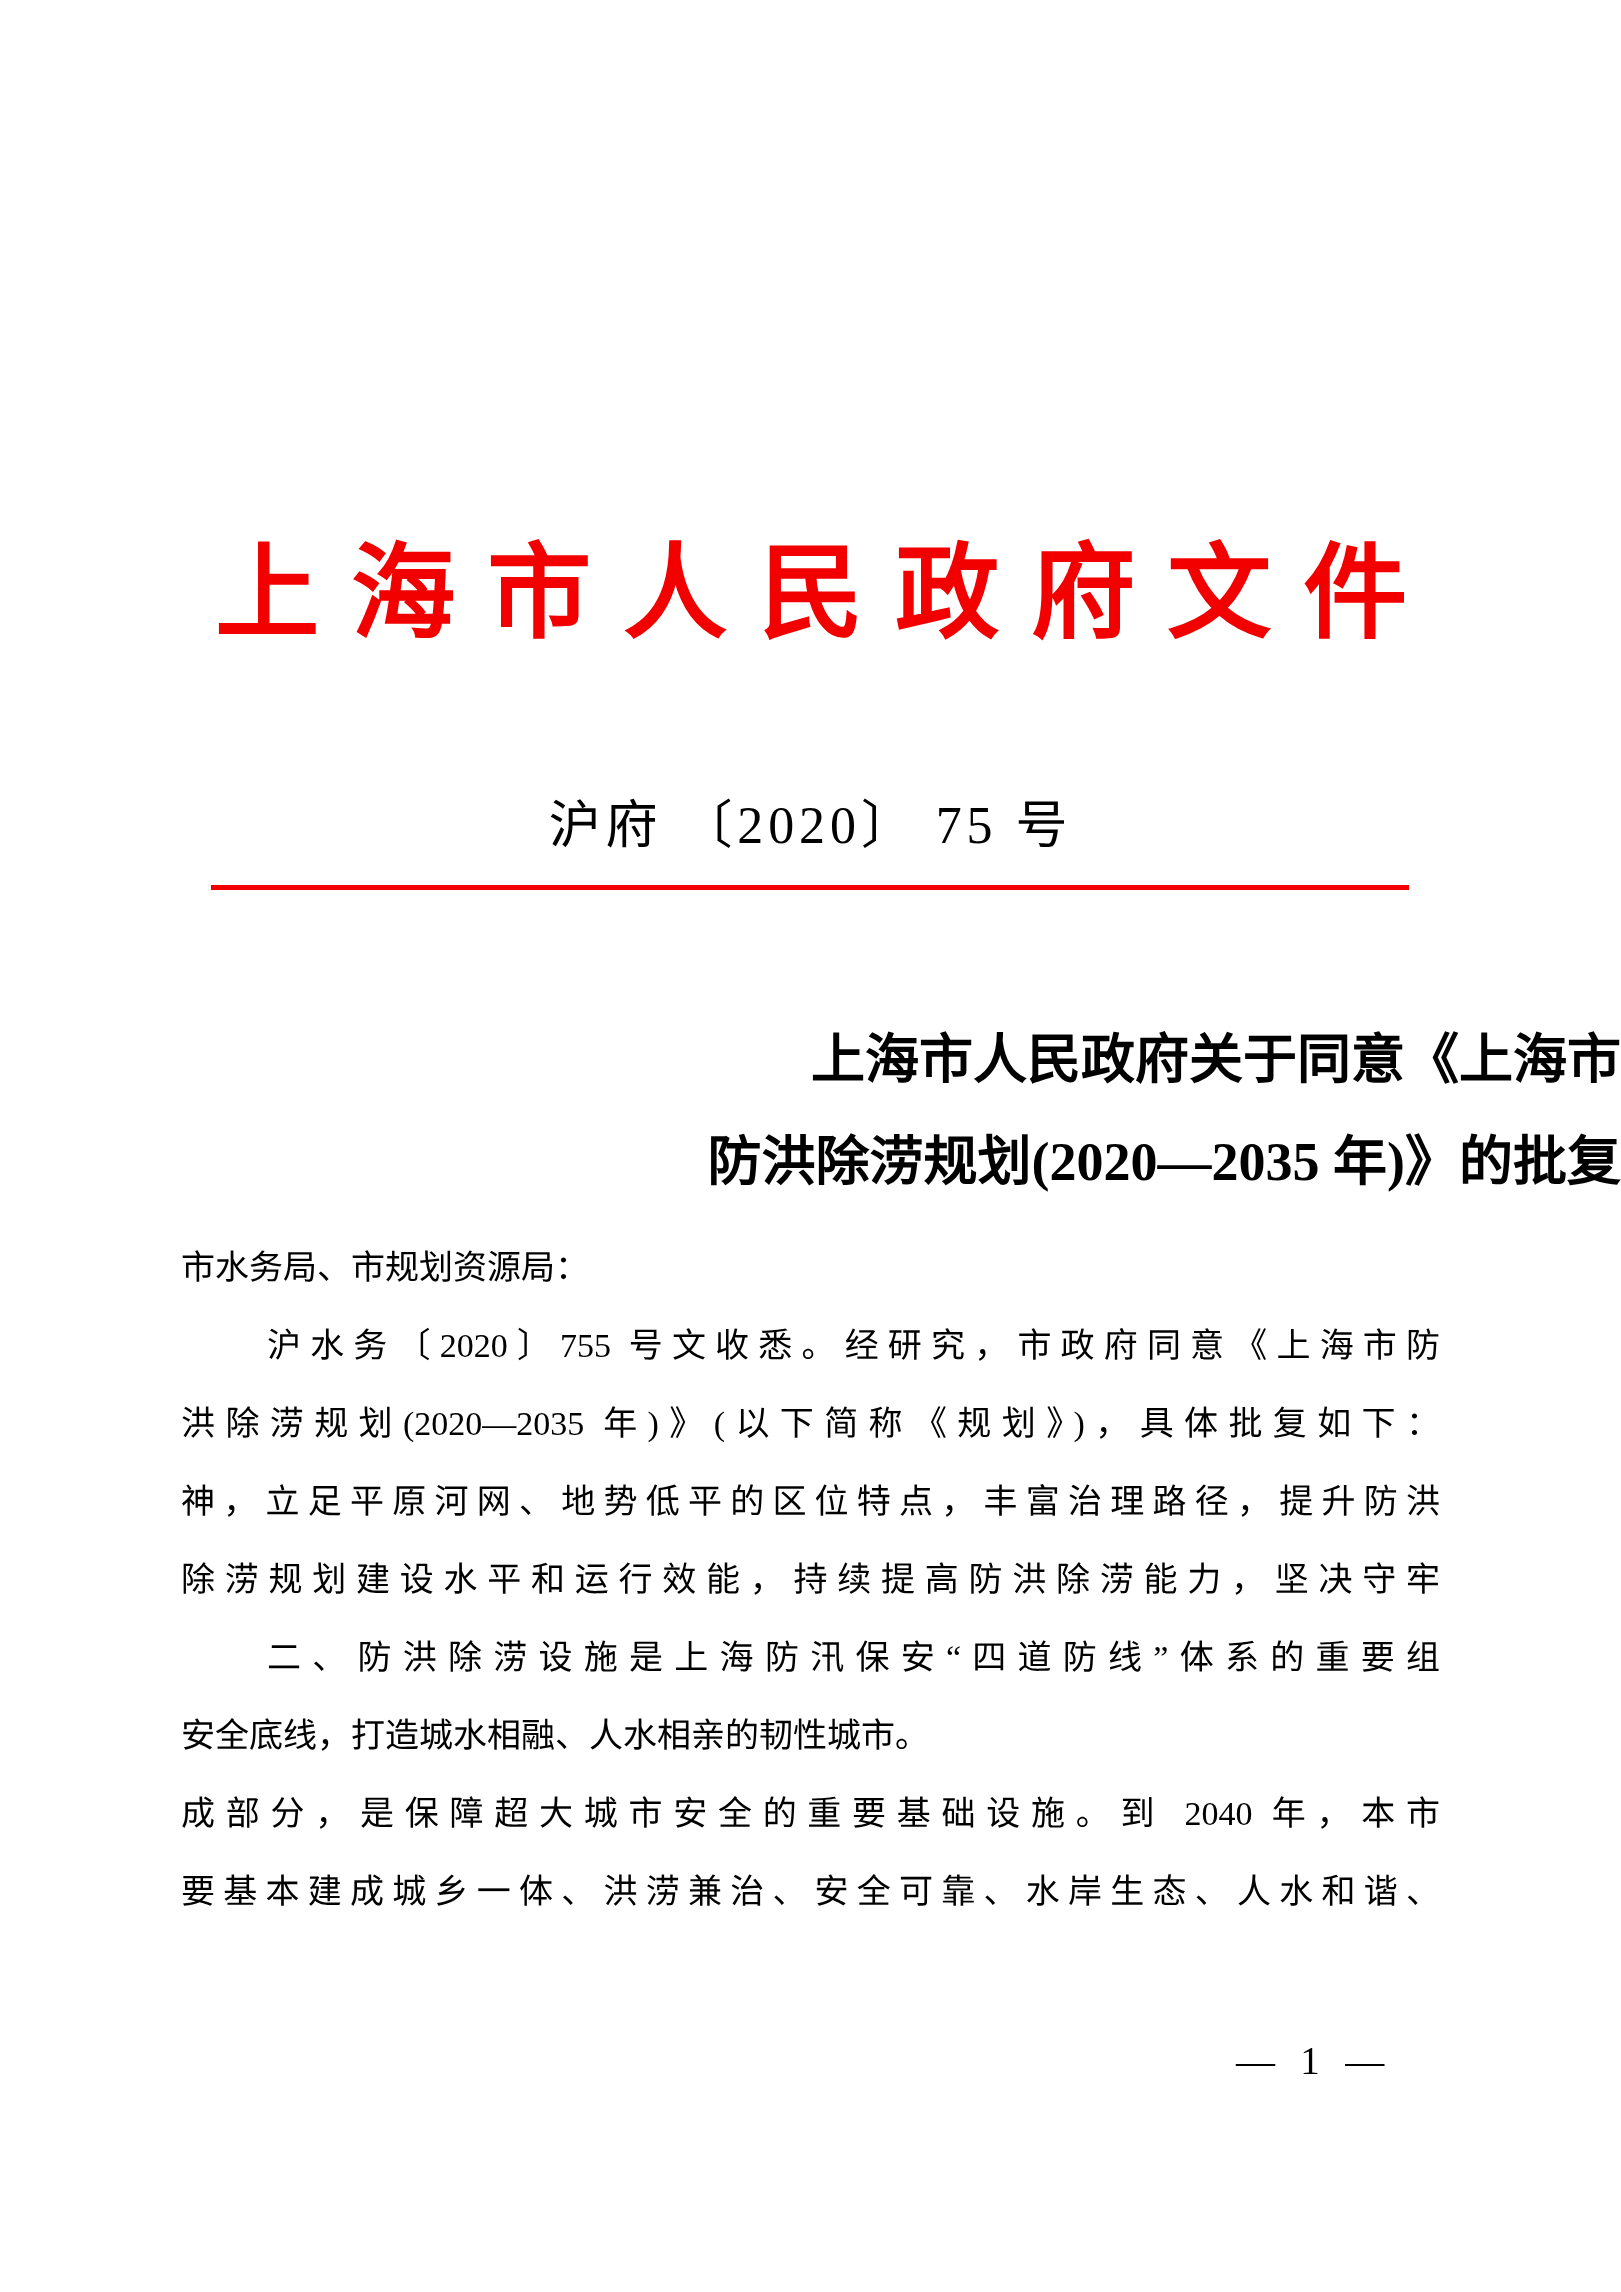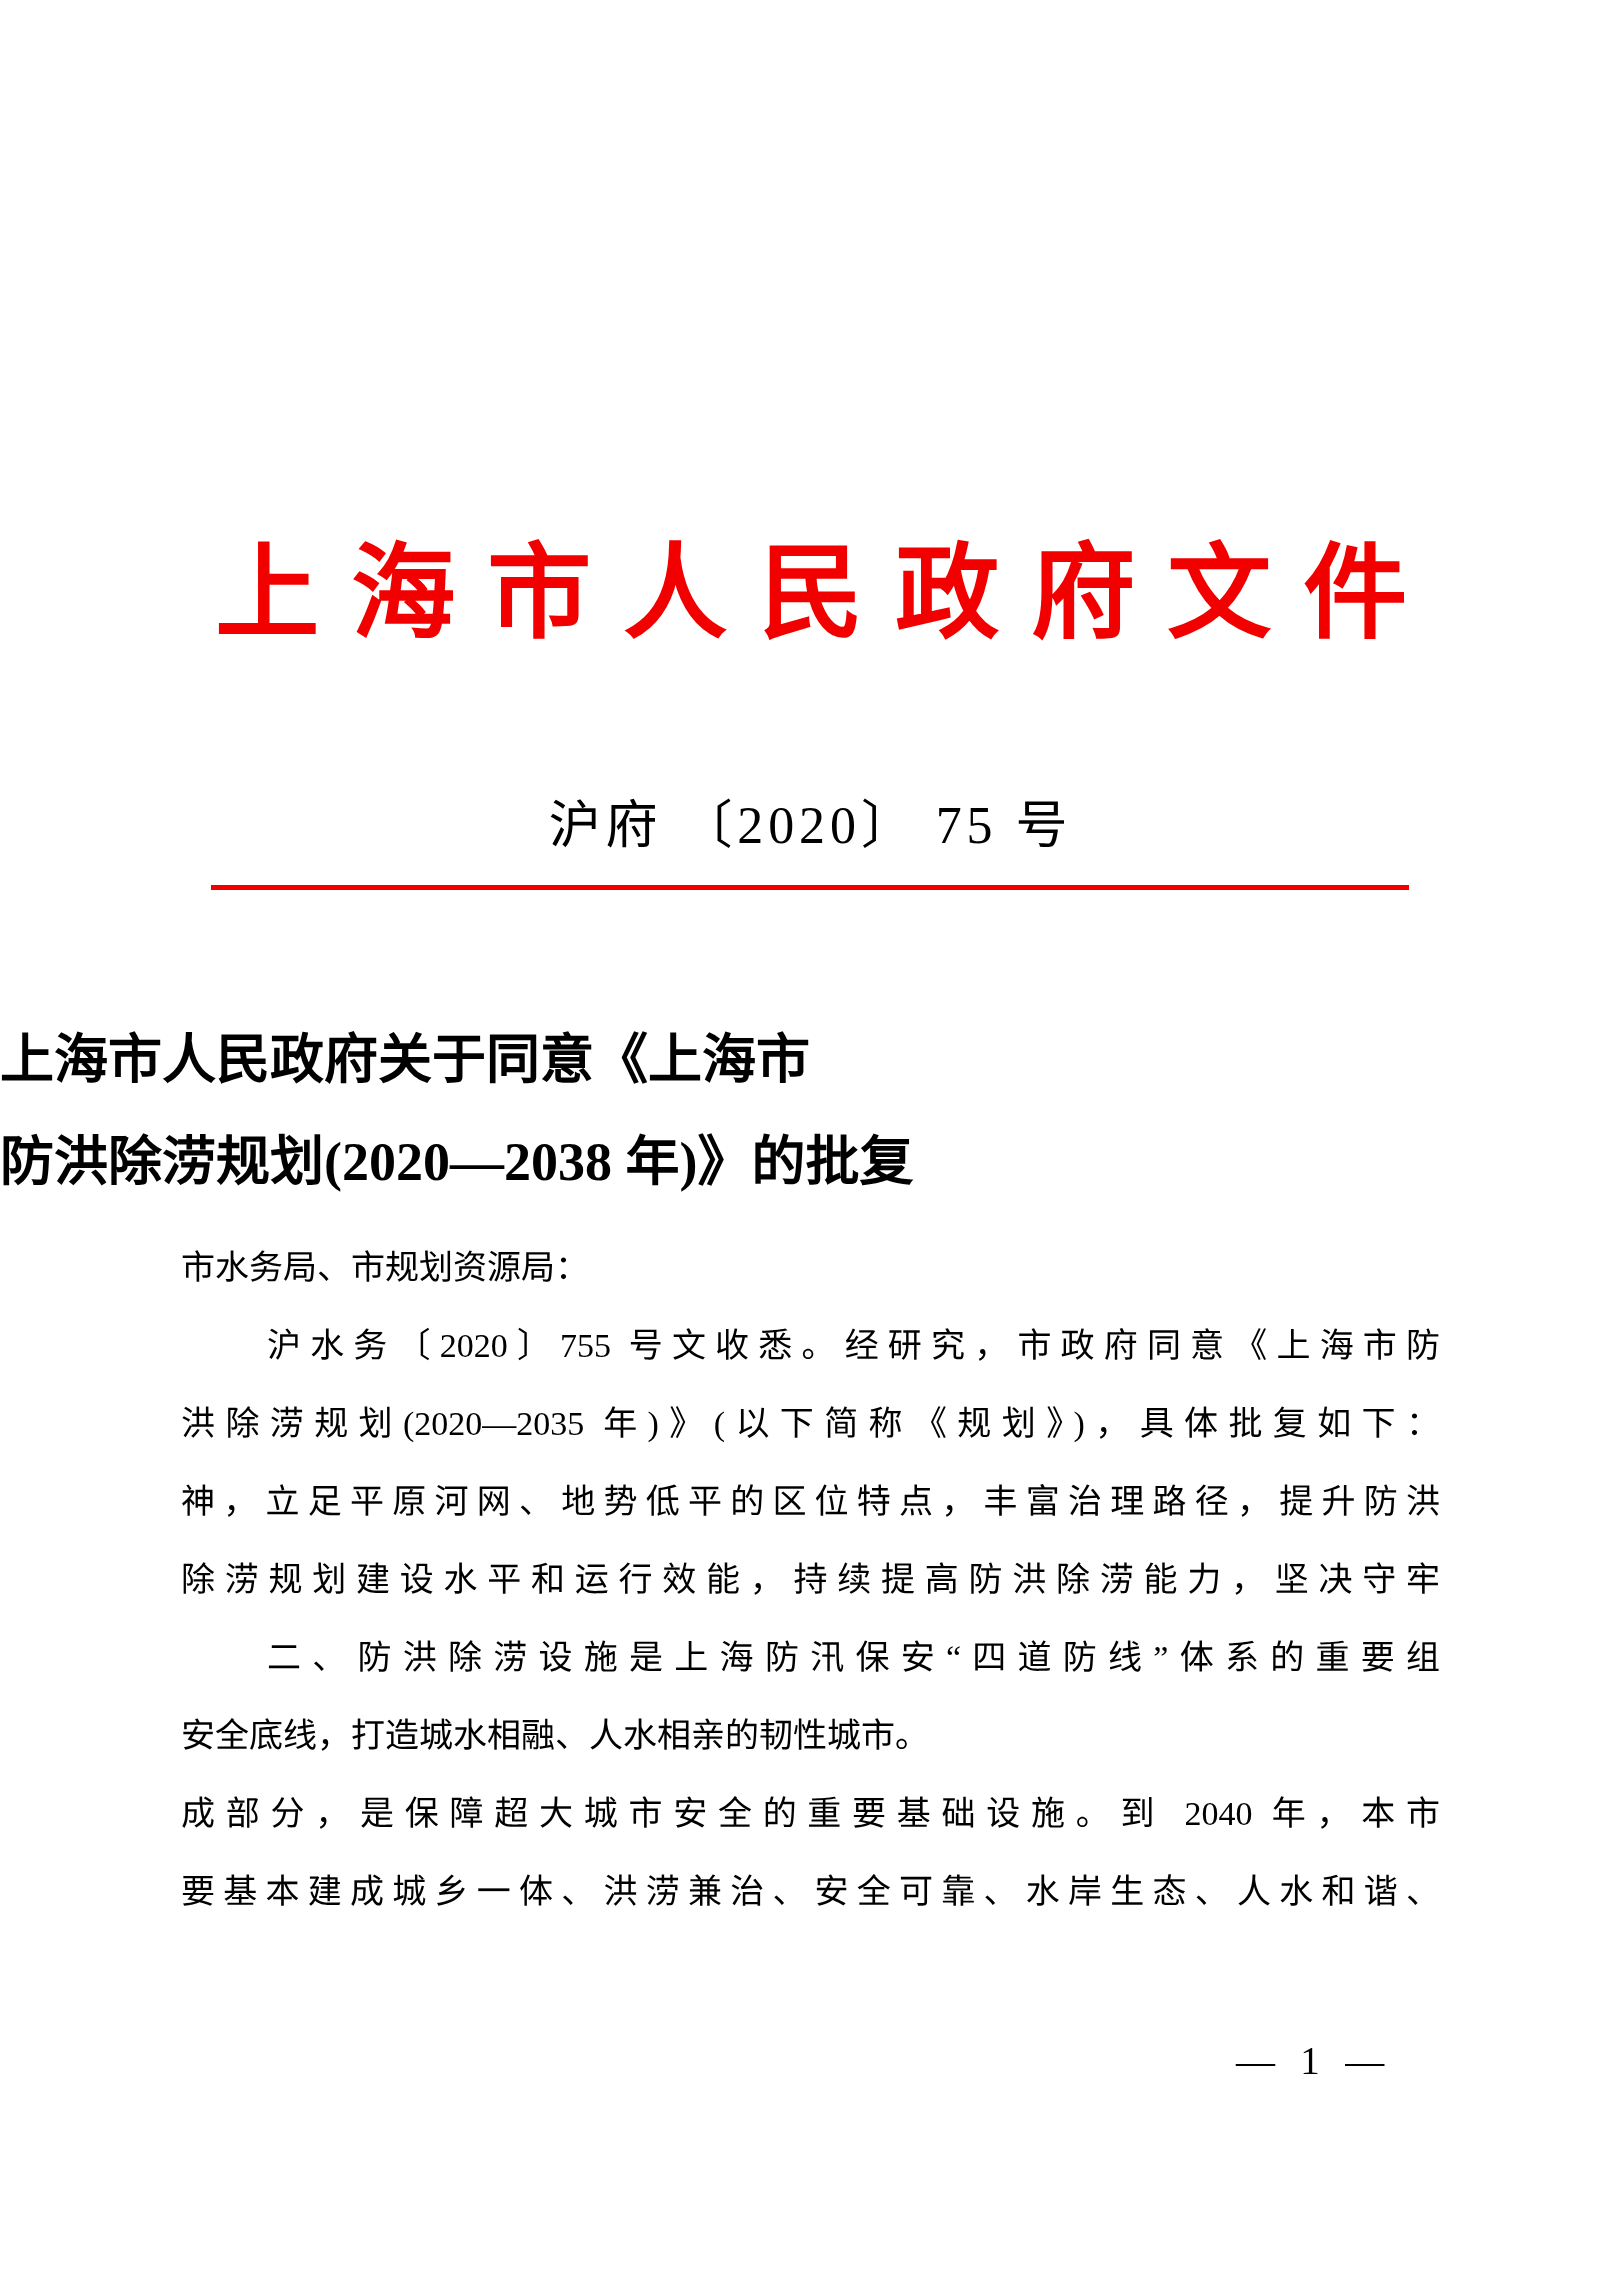--- a/index.html
+++ b/index.html
@@ -49,21 +49,21 @@
     top: 868px;
     width: 1198px;
     height: 4.9px;
     background: #f20000;
   }
   .doc-title {
     position: absolute;
     top: 992px;
     left: 0;
     width: 100%;
-    text-align: left;
+    text-align: right;
     font-size: 54px;
     line-height: 102px;
     font-weight: bold;
     white-space: nowrap;
   }
   .body-text {
     position: absolute;
     left: 181px;
     top: 1212px;
     width: 1259px;
@@ -97,21 +97,21 @@
 <div class="page">
 
   <h1 class="header-title accent-fg" style="color: rgb(242, 0, 0);">上海市人民政府文件</h1>
 
   <div class="doc-number">沪府 〔2020〕 75 号</div>
 
   <div class="red-rule accent-bg" style="background: rgb(242, 0, 0);"></div>
 
   <div class="doc-title">
     <div>上海市人民政府关于同意《上海市</div>
-    <div>防洪除涝规划(2020—2038 年)》的批复</div>
+    <div>防洪除涝规划(2020—2035 年)》的批复</div>
   </div>
 
   <div class="body-text">
     <div class="bline">市水务局、市规划资源局：</div>
     <div id="body-lines">
         <div class="bline indent fill">沪水务〔2020〕755 号文收悉。经研究，市政府同意《上海市防</div>
         <div class="bline fill">洪除涝规划(2020—2035 年)》(以下简称《规划》)，具体批复如下：</div>
         <div class="bline fill">神，立足平原河网、地势低平的区位特点，丰富治理路径，提升防洪</div>
         <div class="bline fill">除涝规划建设水平和运行效能，持续提高防洪除涝能力，坚决守牢</div>
         <div class="bline indent fill">二、防洪除涝设施是上海防汛保安“四道防线”体系的重要组</div>

